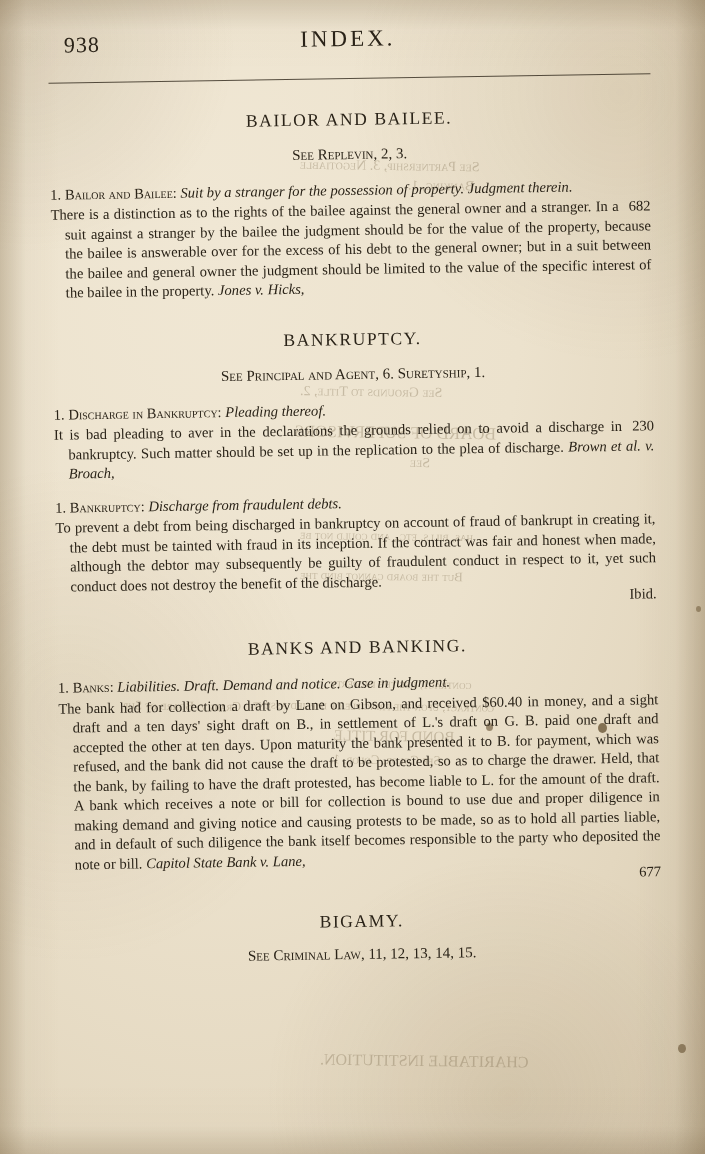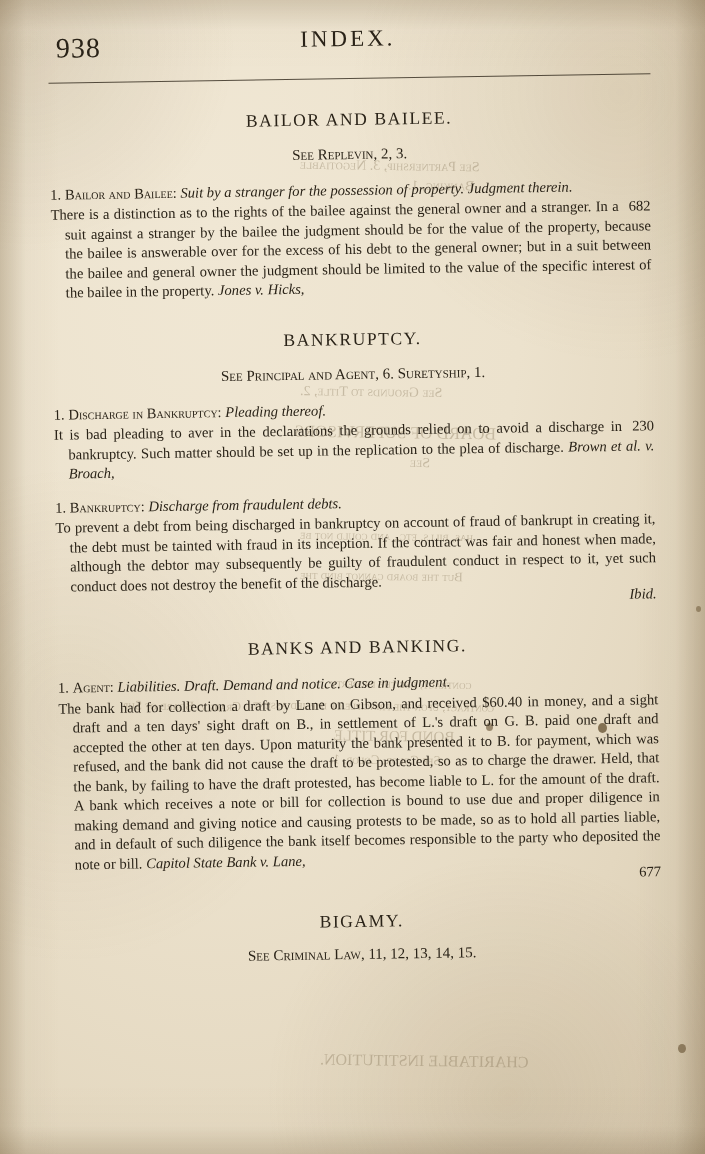--- a/index.html
+++ b/index.html
@@ -51,23 +51,23 @@
     transform: rotate(-0.9deg);
     transform-origin: 50% 30%;
   }
 
   .head-row {
     position: relative;
     height: 44px;
   }
   .folio {
     position: absolute;
-    left: 8px;
+    left: 16px;
     top: 6px;
-    font-size: 28px;
+    font-size: 22px;
     letter-spacing: 1px;
   }
   .head-title {
     position: absolute;
     left: 0;
     right: 0;
     top: 4px;
     text-align: center;
     font-size: 23px;
     letter-spacing: 3px;
@@ -112,21 +112,21 @@
   }
   .pageref {
     float: right;
     margin-left: 24px;
   }
   .endref {
     text-align: right;
     font-size: 14.6px;
     margin-top: -2px;
   }
-  .endref-ital { font-style: italic; }
+  .endref-ital { }
 
   .tight { margin-top: 2px; }
 
   .bottom-sec { margin-top: 26px; }
   .bigamy-title {
     text-align: center;
     font-size: 17.5px;
     letter-spacing: 1.6px;
     margin-top: 22px;
   }
@@ -238,21 +238,21 @@
         </div>
       </div>
     </div>
 
     <div class="section">
       <div class="sec-title">BANKS AND BANKING.</div>
 
       <div class="entry tight">
         <div class="entry-head">
           <span class="num">1.</span>
-          <span class="sc">Agent:</span>
+          <span class="sc">Banks:</span>
           <span class="ital">Liabilities.  Draft.  Demand and notice.  Case in judgment.</span>
         </div>
         <div class="entry-body">
           <span>The bank had for collection a draft by Lane on Gibson, and received $60.40 in money, and a sight draft and a ten days' sight draft on B., in settlement of L.'s draft on G. B. paid one draft and accepted the other at ten days. Upon maturity the bank presented it to B. for payment, which was refused, and the bank did not cause the draft to be protested, so as to charge the drawer. Held, that the bank, by failing to have the draft protested, has become liable to L. for the amount of the draft. A bank which receives a note or bill for collection is bound to use due and proper diligence in making demand and giving notice and causing protests to be made, so as to hold all parties liable, and in default of such diligence the bank itself becomes responsible to the party who deposited the note or bill.</span>
           <span class="ital">Capitol State Bank v. Lane,</span>
         </div>
         <div class="endref">677</div>
       </div>
     </div>
 

